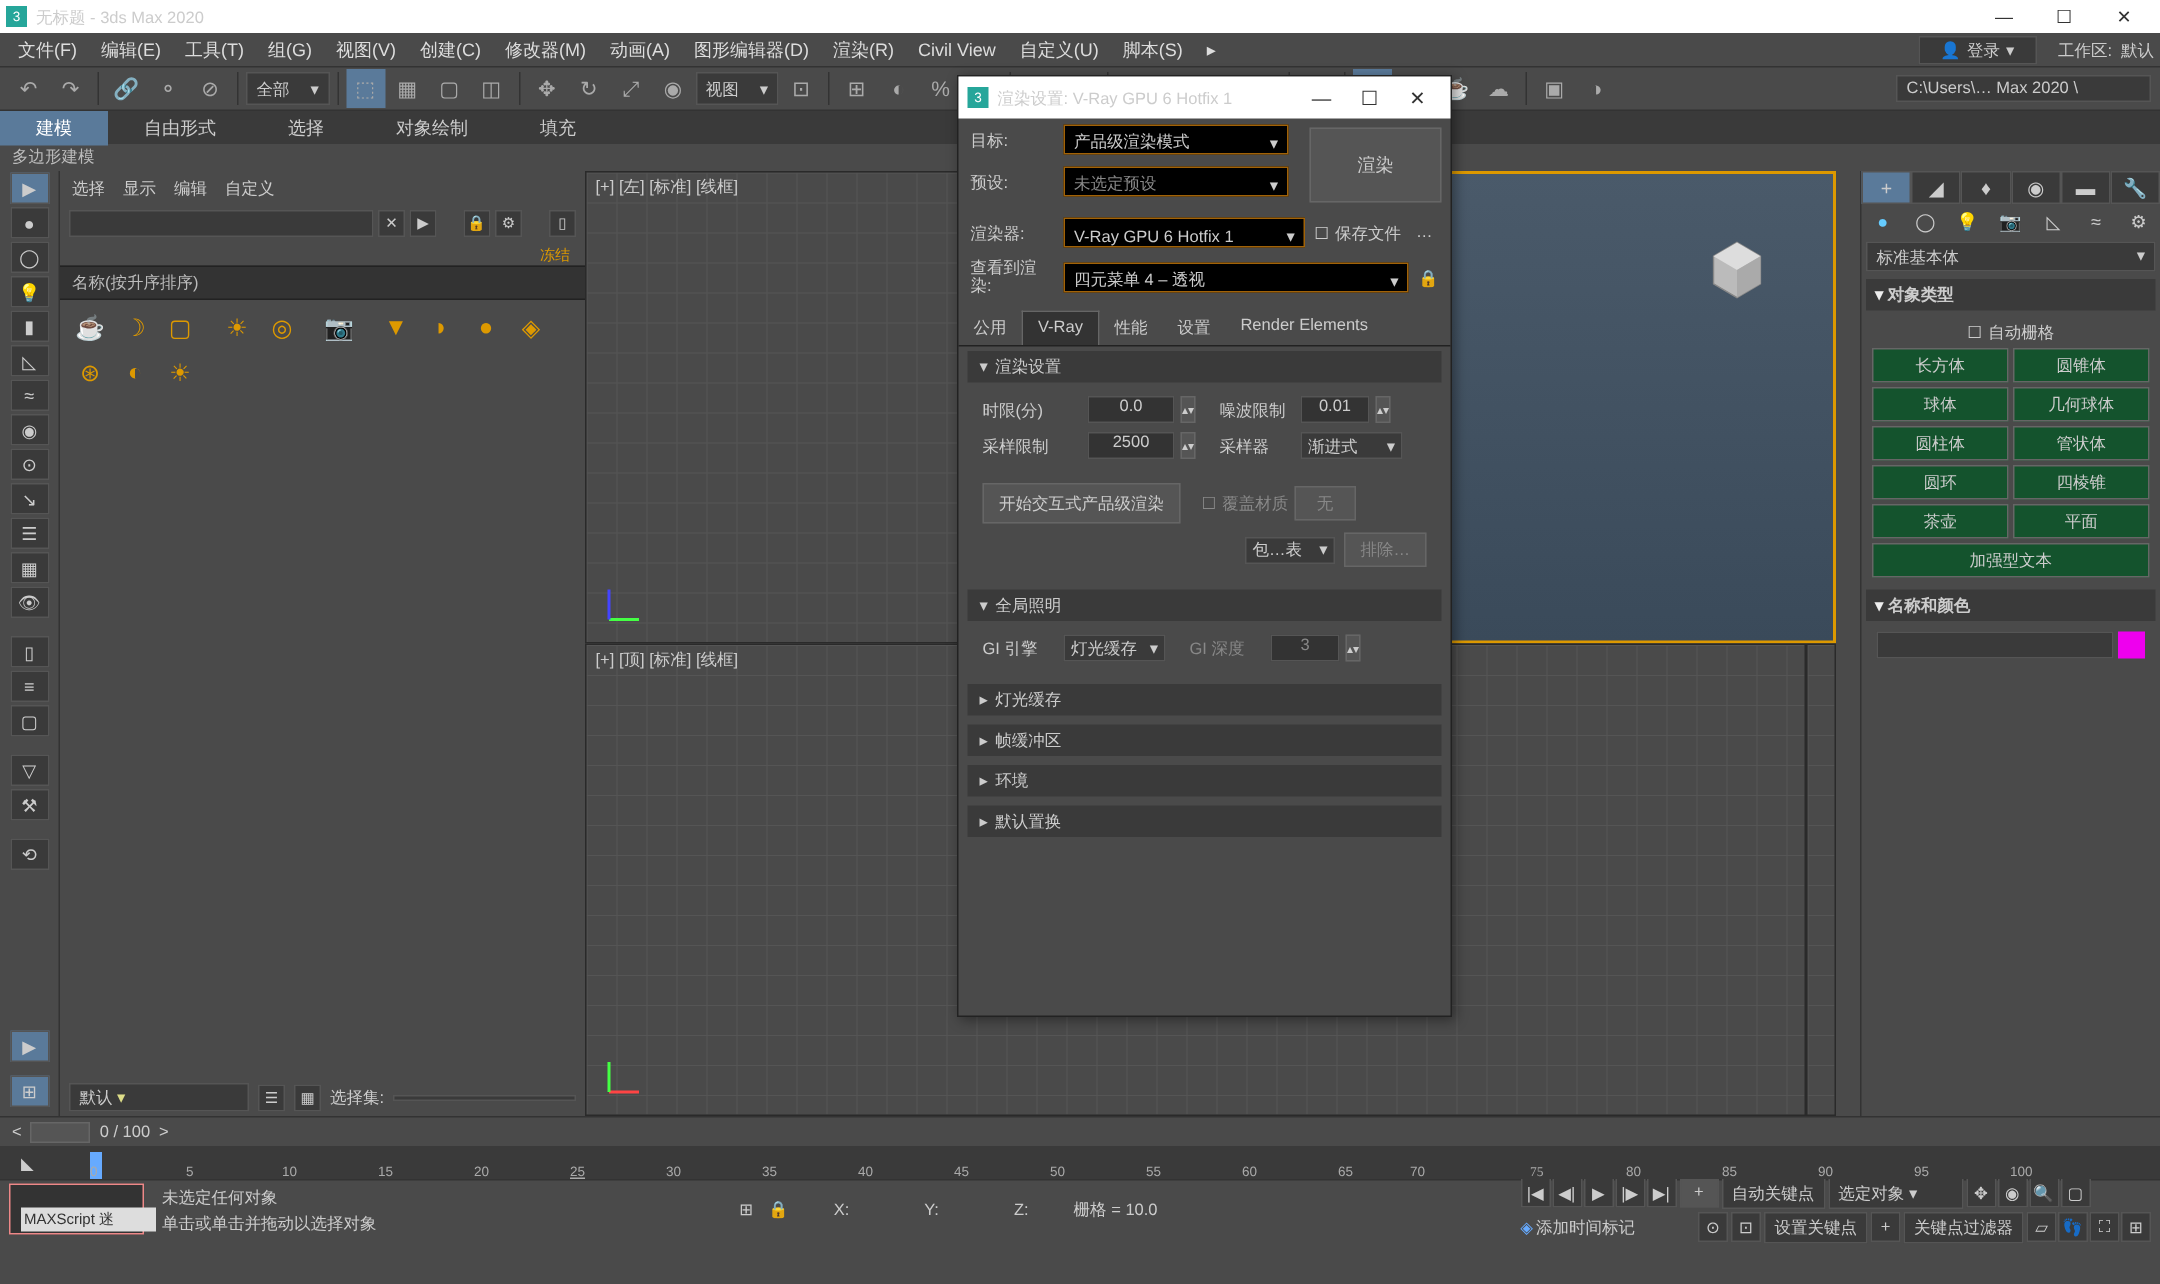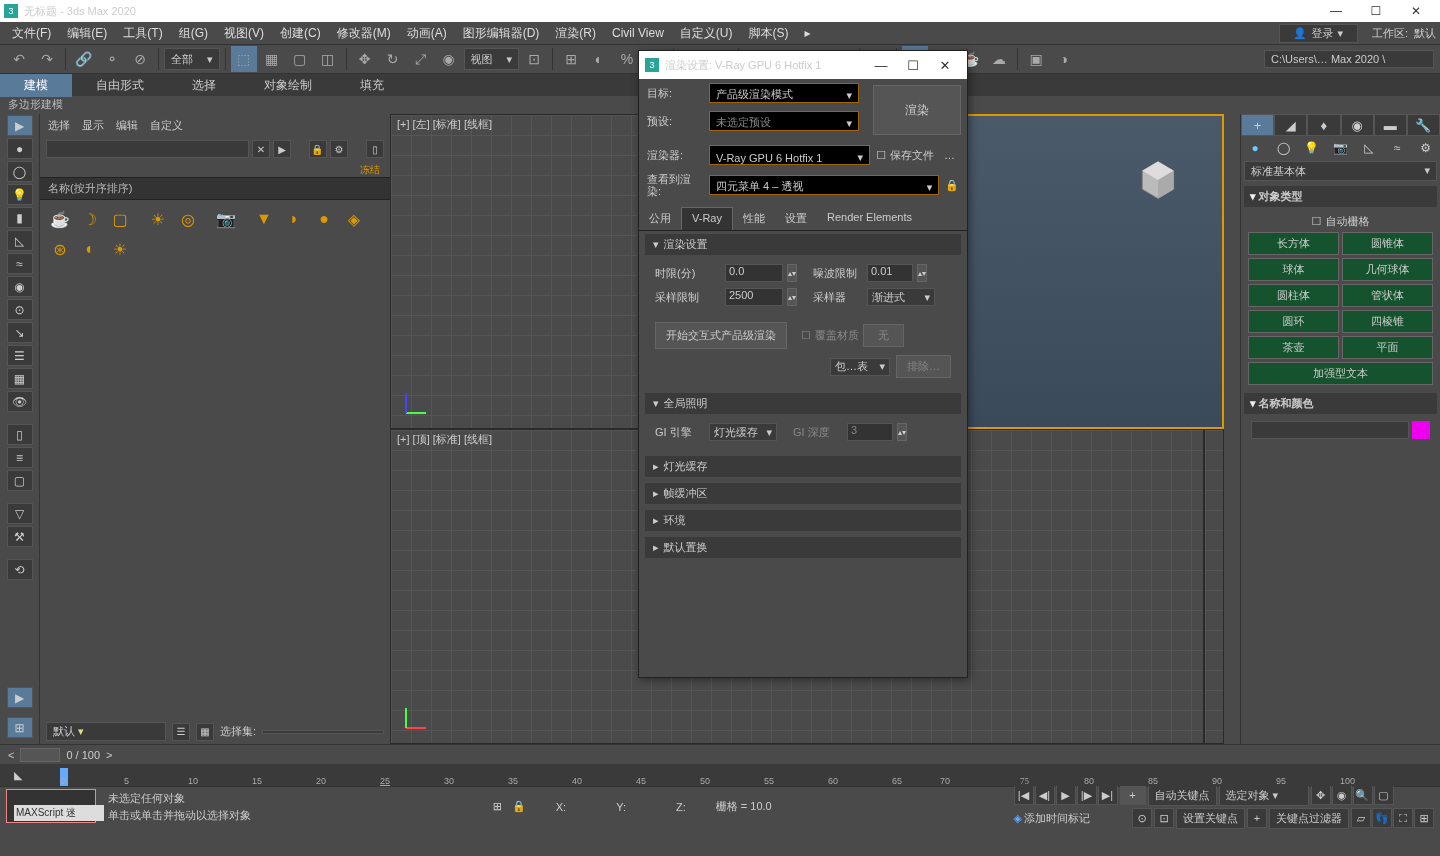--- a/index.html
+++ b/index.html
@@ -70,21 +70,21 @@
 .dialog .dbtn{width:88px;height:50px;background:#555;border:1px solid #666;display:flex;align-items:center;justify-content:center;font-size:12px}
 .dialog .dchk{display:flex;align-items:center;gap:4px;font-size:11px}
 .dialog .dtabs{display:flex;border-bottom:1px solid #222;margin-top:6px}
 .dialog .dtab{padding:4px 10px;font-size:11px;color:#ccc}
 .dialog .dtab.active{background:#333;border:1px solid #666;border-bottom:none}
 .dialog .droll{margin:3px 6px}
 .dialog .drh{background:#3a3a3a;padding:3px 8px;font-size:11px;color:#eee;display:flex;align-items:center;gap:5px}
 .dialog .drb{padding:6px 10px}
 .dialog .dfrow{display:flex;align-items:center;gap:4px;padding:3px 0;font-size:11px}
 .dialog .dfrow .fl{width:66px}
-.dialog .dfrow .fin{width:58px;height:18px;background:#333;border:1px solid #555;text-align:left;padding:0 3px;font-size:11px;color:#ccc}
+.dialog .dfrow .fin{width:58px;height:18px;background:#333;border:1px solid #555;text-align:center;padding:0 3px;font-size:11px;color:#ccc}
 .dialog .dfrow .fsp{width:10px;height:18px;background:#555;border:1px solid #666;font-size:8px;display:flex;align-items:center;justify-content:center}
 .dialog .dfrow .fs{width:68px;height:18px;background:#3a3a3a;border:1px solid #555;padding:0 4px;display:flex;justify-content:space-between;align-items:center}
 .dialog .bigbtn{background:#555;border:1px solid #666;padding:5px 10px;font-size:11px}
 .dialog .bigbtn.dis{color:#888}
 .timeline{height:20px;background:#4a4a4a;display:flex;align-items:center;padding:0 8px;gap:6px;border-top:1px solid #333}
 .timeline .tslider{width:40px;height:14px;background:#555;border:1px solid #666}
 .timeline .tnum{font-size:11px}
 .ruler{height:22px;background:#3a3a3a;position:relative;display:flex;align-items:flex-end;padding:0 8px;overflow:hidden}
 .ruler .tick{position:absolute;bottom:0;font-size:9px;color:#aaa}
 .ruler .cursor{position:absolute;left:60px;bottom:0;width:8px;height:18px;background:#6af}

